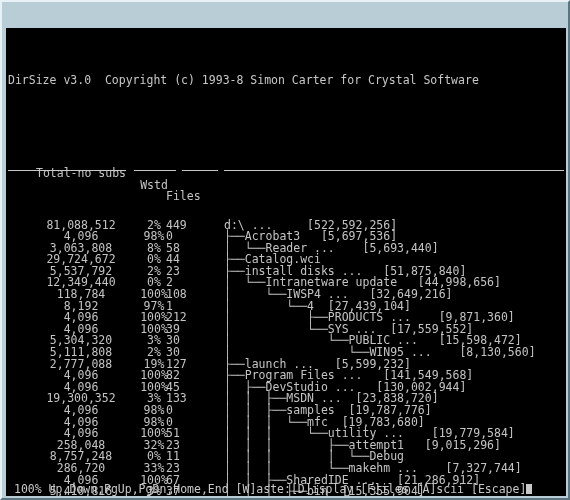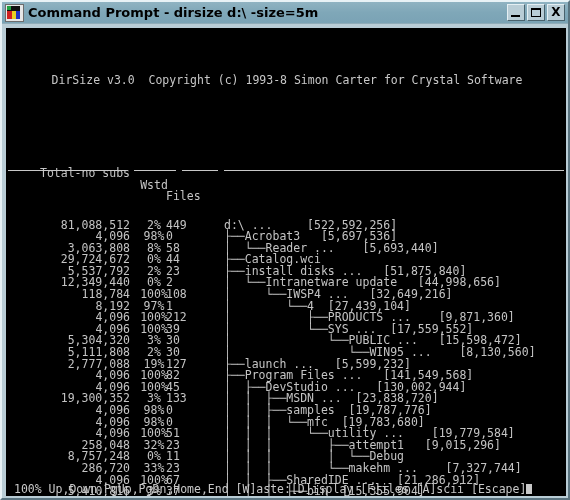--- a/index.html
+++ b/index.html
@@ -68,59 +68,44 @@
     line-height:11.6px;
   }
   .con{
     font-family:"DejaVu Sans Mono","Liberation Mono",monospace;
     font-size:11.5px;
     line-height:11.6px;
     white-space:pre;
     color:#c4c4c4;
   }
 
-  .hdr-line{color:#c8c8c8;padding:1px 0 0 2px;text-align:center;}
+  .hdr-line{color:#c8c8c8;padding:1px 0 0 2px;}
 
   
   .table-wrap{position:relative;}
   .row{position:relative;height:11.6px;}
-  .c-size{position:absolute;left:4px;width:120px;text-align:right;}
+  .c-size{position:absolute;left:15px;width:120px;text-align:center;}
   .c-wstd{position:absolute;left:126px;width:44px;text-align:center;}
   .c-files{position:absolute;left:160px;width:38px;}
   .c-tree{position:absolute;left:218px;white-space:pre;}
   .sep{position:relative;height:5px;}
   .sep i{position:absolute;height:1px;background:#c8c8c8;top:2px;}
   .statusbar{
     position:absolute;left:0;bottom:0;width:560px;
     white-space:pre;color:#c8c8c8;
     border-top:0;
     padding-left:8px;
   }
   .cursorblk{display:inline-block;width:6px;height:10px;background:#c8c8c8;vertical-align:-1px;}
 </style>
 </head>
 <body>
 
 <div class="window">
 
-  <div class="titlebar">
-    <div class="title-icon">
-      <i class="ti-k" style="left:1px;top:1px;width:13px;height:5px;"></i>
-      <i class="ti-r" style="left:1px;top:6px;width:5px;height:8px;"></i>
-      <i class="ti-y" style="left:6px;top:6px;width:4px;height:8px;"></i>
-      <i class="ti-b" style="left:10px;top:6px;width:4px;height:8px;"></i>
-      <i class="ti-g" style="left:1px;top:1px;width:4px;height:4px;"></i>
-    </div>
-    <div class="title-text">Command Prompt - dirsize d:\ -size=5m</div>
-    <div class="tb-buttons">
-      <div class="tb-btn tb-min"></div>
-      <div class="tb-btn tb-max"></div>
-      <div class="tb-btn tb-close">X</div>
-    </div>
-  </div>
 
   <div class="client">
     <div class="con">
 
       
       <div class="hdr-line">DirSize v3.0  Copyright (c) 1993-8 Simon Carter for Crystal Software</div>
 
       
       <div class="table-wrap" style="height:11.6px;">
         <div class="row">

